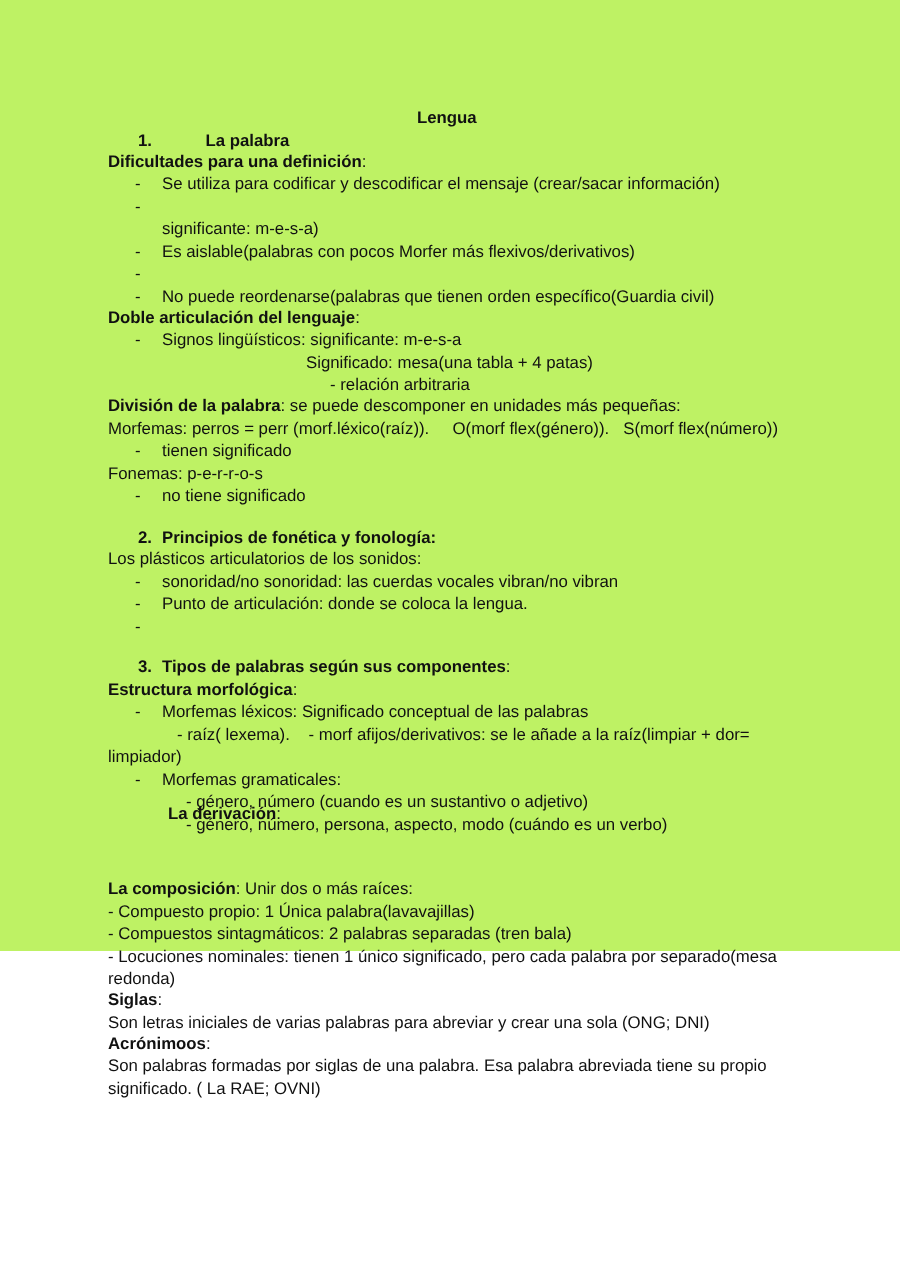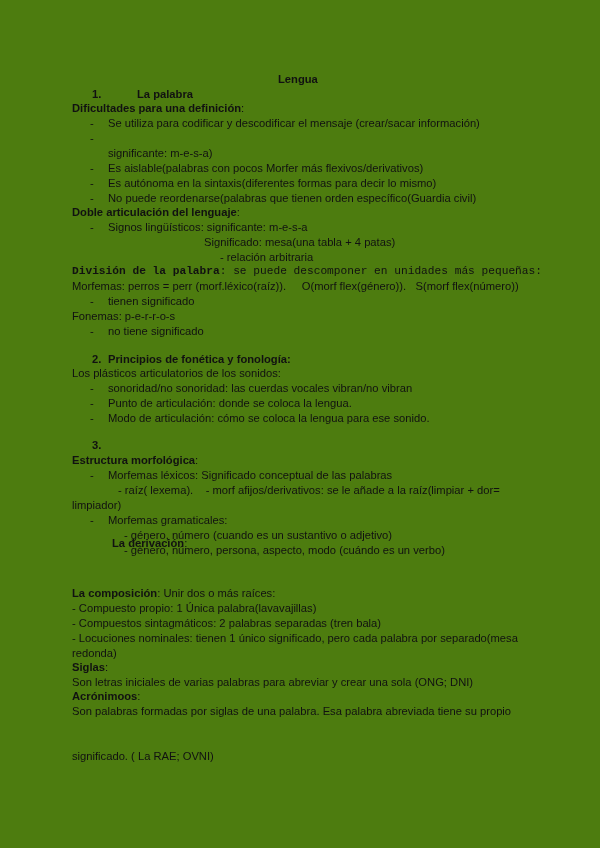--- a/index.html
+++ b/index.html
@@ -1,18 +1,18 @@
 <!DOCTYPE html>
 <html><head>
   <meta charset="utf-8">
   <style>
     html, body { margin: 0; padding: 0; background: #ffffff; }
     body { width: 600px; height: 848px; position: relative; overflow: hidden;
            font-family: "Liberation Sans", sans-serif; font-size: 11.2px; color: #111; }
-    .page { position: absolute; left: 0; top: 0; width: 600px; height: 848px; background: #4d7c0f; }
+    .page { position: absolute; left: 0; top: 0; width: 600px; height: 634px; background: #bef264; }
     .ln { position: absolute; white-space: nowrap; line-height: 15px; height: 15px; }
     .b { font-weight: bold; }
     .dash { position: absolute; }
   </style>
 </head>
 <body>
 
 <div class="page">
 
   <div class="ln b" style="left:278px;top:72px;">Lengua</div>
@@ -22,49 +22,48 @@
 
   <div class="ln" style="left:72px;top:101px;"><span class="b">Dificultades para una definición</span><span>:</span></div>
 
   <div class="ln dash" style="left:90px;top:116px;">-</div>
   <div class="ln" style="left:108px;top:116px;">Se utiliza para codificar y descodificar el mensaje (crear/sacar información)</div>
   <div class="ln dash" style="left:90px;top:131px;">-</div>
   <div class="ln" style="left:108px;top:146px;">significante: m-e-s-a)</div>
   <div class="ln dash" style="left:90px;top:161px;">-</div>
   <div class="ln" style="left:108px;top:161px;">Es aislable(palabras con pocos Morfer más flexivos/derivativos)</div>
   <div class="ln dash" style="left:90px;top:176px;">-</div>
-  <div class="ln" style="left:108px;top:176px;">Es autónoma en la sintaxis(diferentes formas para decir lo mismo)</div>
   <div class="ln dash" style="left:90px;top:191px;">-</div>
   <div class="ln" style="left:108px;top:191px;">No puede reordenarse(palabras que tienen orden específico(Guardia civil)</div>
 
   <div class="ln" style="left:72px;top:205px;"><span class="b">Doble articulación del lenguaje</span><span>:</span></div>
   <div class="ln dash" style="left:90px;top:220px;">-</div>
   <div class="ln" style="left:108px;top:220px;">Signos lingüísticos: significante: m-e-s-a</div>
   <div class="ln" style="left:204px;top:235px;">Significado: mesa(una tabla + 4 patas)</div>
   <div class="ln" style="left:220px;top:250px;">- relación arbitraria</div>
 
-  <div class="ln" style="left:72px;top:264px;font-family:Liberation Mono, monospace;"><span class="b">División de la palabra</span><span>: se puede descomponer en unidades más pequeñas:</span></div>
+  <div class="ln" style="left:72px;top:264px;"><span class="b">División de la palabra</span><span>: se puede descomponer en unidades más pequeñas:</span></div>
   <div class="ln" style="left:72px;top:279px;white-space:pre;">Morfemas: perros = perr (morf.léxico(raíz)).     O(morf flex(género)).   S(morf flex(número))</div>
   <div class="ln dash" style="left:90px;top:294px;">-</div>
   <div class="ln" style="left:108px;top:294px;">tienen significado</div>
   <div class="ln" style="left:72px;top:309px;">Fonemas: p-e-r-r-o-s</div>
   <div class="ln dash" style="left:90px;top:324px;">-</div>
   <div class="ln" style="left:108px;top:324px;">no tiene significado</div>
 
   <div class="ln b" style="left:92px;top:352px;">2.</div>
   <div class="ln" style="left:72px;top:366px;">Los plásticos articulatorios de los sonidos:</div>
   <div class="ln b" style="left:108px;top:352px;">Principios de fonética y fonología:</div>
   <div class="ln dash" style="left:90px;top:381px;">-</div>
   <div class="ln" style="left:108px;top:381px;">sonoridad/no sonoridad: las cuerdas vocales vibran/no vibran</div>
   <div class="ln dash" style="left:90px;top:396px;">-</div>
   <div class="ln" style="left:108px;top:396px;">Punto de articulación: donde se coloca la lengua.</div>
   <div class="ln dash" style="left:90px;top:411px;">-</div>
-  <div class="ln" style="left:108px;top:411px;">Modo de articulación: cómo se coloca la lengua para ese sonido.</div>
 
   <div class="ln b" style="left:92px;top:438px;">3.</div>
+  <div class="ln" style="left:108px;top:438px;"><span class="b">Tipos de palabras según sus componentes</span><span>:</span></div>
 
   <div class="ln" style="left:72px;top:453px;"><span class="b">Estructura morfológica</span><span>:</span></div>
   <div class="ln dash" style="left:90px;top:468px;">-</div>
   <div class="ln" style="left:108px;top:468px;">Morfemas léxicos: Significado conceptual de las palabras</div>
   <div class="ln" style="left:118px;top:483px;white-space:pre;">- raíz( lexema).    - morf afijos/derivativos: se le añade a la raíz(limpiar + dor=</div>
   <div class="ln" style="left:72px;top:498px;">limpiador)</div>
   <div class="ln dash" style="left:90px;top:513px;">-</div>
   <div class="ln" style="left:108px;top:513px;">Morfemas gramaticales:</div>
   <div class="ln" style="left:124px;top:528px;">- género, número (cuando es un sustantivo o adjetivo)</div>
   <div class="ln" style="left:124px;top:543px;">- género, número, persona, aspecto, modo (cuándo es un verbo)</div>
@@ -75,15 +74,15 @@
   <div class="ln" style="left:72px;top:601px;">- Compuesto propio: 1 Única palabra(lavavajillas)</div>
   <div class="ln" style="left:72px;top:616px;">- Compuestos sintagmáticos: 2 palabras separadas (tren bala)</div>
   <div class="ln" style="left:72px;top:631px;">- Locuciones nominales: tienen 1 único significado, pero cada palabra por separado(mesa</div>
   <div class="ln" style="left:72px;top:646px;">redonda)</div>
 
   <div class="ln" style="left:72px;top:660px;"><span class="b">Siglas</span><span>:</span></div>
   <div class="ln" style="left:72px;top:675px;">Son letras iniciales de varias palabras para abreviar y crear una sola (ONG; DNI)</div>
 
   <div class="ln" style="left:72px;top:689px;"><span class="b">Acrónimoos</span><span>:</span></div>
   <div class="ln" style="left:72px;top:704px;">Son palabras formadas por siglas de una palabra. Esa palabra abreviada tiene su propio</div>
-  <div class="ln" style="left:72px;top:719px;margin-top:30px;">significado. ( La RAE; OVNI)</div>
+  <div class="ln" style="left:72px;top:719px;">significado. ( La RAE; OVNI)</div>
 
 </div>
 
 </body></html>

